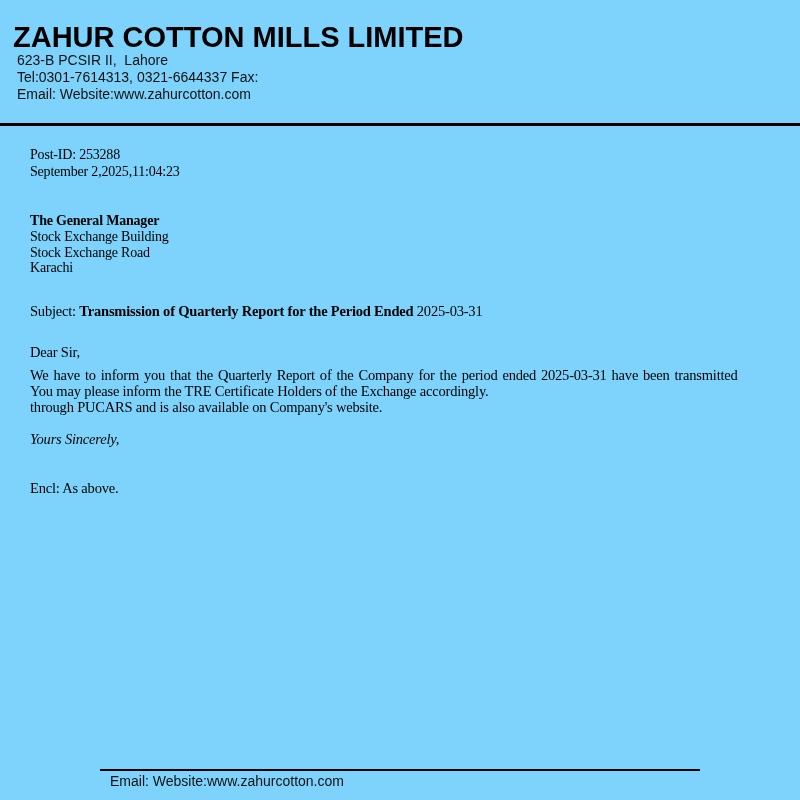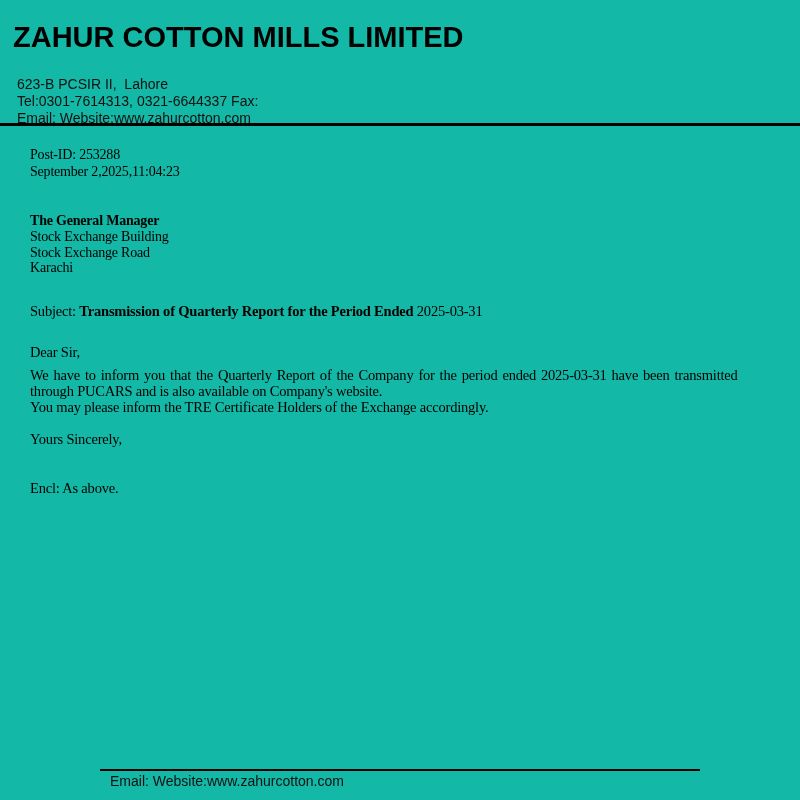--- a/index.html
+++ b/index.html
@@ -1,20 +1,20 @@
 <!DOCTYPE html>
 <html><head>
 <meta charset="utf-8">
 <style>
   html, body { margin: 0; padding: 0; }
   .page {
     position: relative;
     width: 800px;
     height: 800px;
-    background: #14b8a6;
+    background: #7dd3fc;
     overflow: hidden;
     color: #000;
   }
   .sans { font-family: "Liberation Sans", sans-serif; }
   .serif { font-family: "Liberation Serif", serif; letter-spacing: -0.2px; }
   .pre { white-space: pre-wrap; }
 
   .company-name {
     position: absolute;
     left: 13px;
@@ -26,21 +26,20 @@
     color: #000;
     white-space: nowrap;
   }
   .header-address {
     position: absolute;
     left: 17px;
     top: 52px;
     font-size: 14px;
     line-height: 17px;
     color: #111;
-    margin-top: 24px;
   }
   .rule-top {
     position: absolute;
     left: 0;
     top: 123px;
     width: 800px;
     height: 3px;
     background: #000;
   }
 
@@ -86,20 +85,21 @@
     line-height: 16.2px;
   }
   .para-line-stretch { word-spacing: 1.5px; }
 
   .closing {
     position: absolute;
     left: 30px;
     top: 431px;
     font-size: 14.5px;
     line-height: 17px;
+    font-style: italic;
   }
   .enclosure {
     position: absolute;
     left: 30px;
     top: 480px;
     font-size: 14.5px;
     line-height: 17px;
   }
 
   .footer-rule {
@@ -147,22 +147,22 @@
   </div>
 
   <div class="subject-line serif">
     <span class="pre">Subject: </span><span class="subject-bold pre">Transmission of Quarterly Report for the Period Ended</span><span class="pre"> 2025-03-31</span>
   </div>
 
   <div class="salutation serif pre">Dear Sir,</div>
 
   <div class="paragraph serif">
     <div class="para-line-stretch pre">We have to inform you that the Quarterly Report of the Company for the period ended 2025-03-31 have been transmitted</div>
+    <div class="pre">You may please inform the TRE Certificate Holders of the Exchange accordingly.</div>
     <div class="pre">through PUCARS and is also available on Company's website.</div>
-    <div class="pre">You may please inform the TRE Certificate Holders of the Exchange accordingly.</div>
   </div>
 
   <div class="closing serif pre">Yours Sincerely,</div>
 
   <div class="enclosure serif pre">Encl: As above.</div>
 
   <div class="footer-rule"></div>
   <div class="footer-text sans pre">Email: Website:www.zahurcotton.com</div>
 
 </div>

